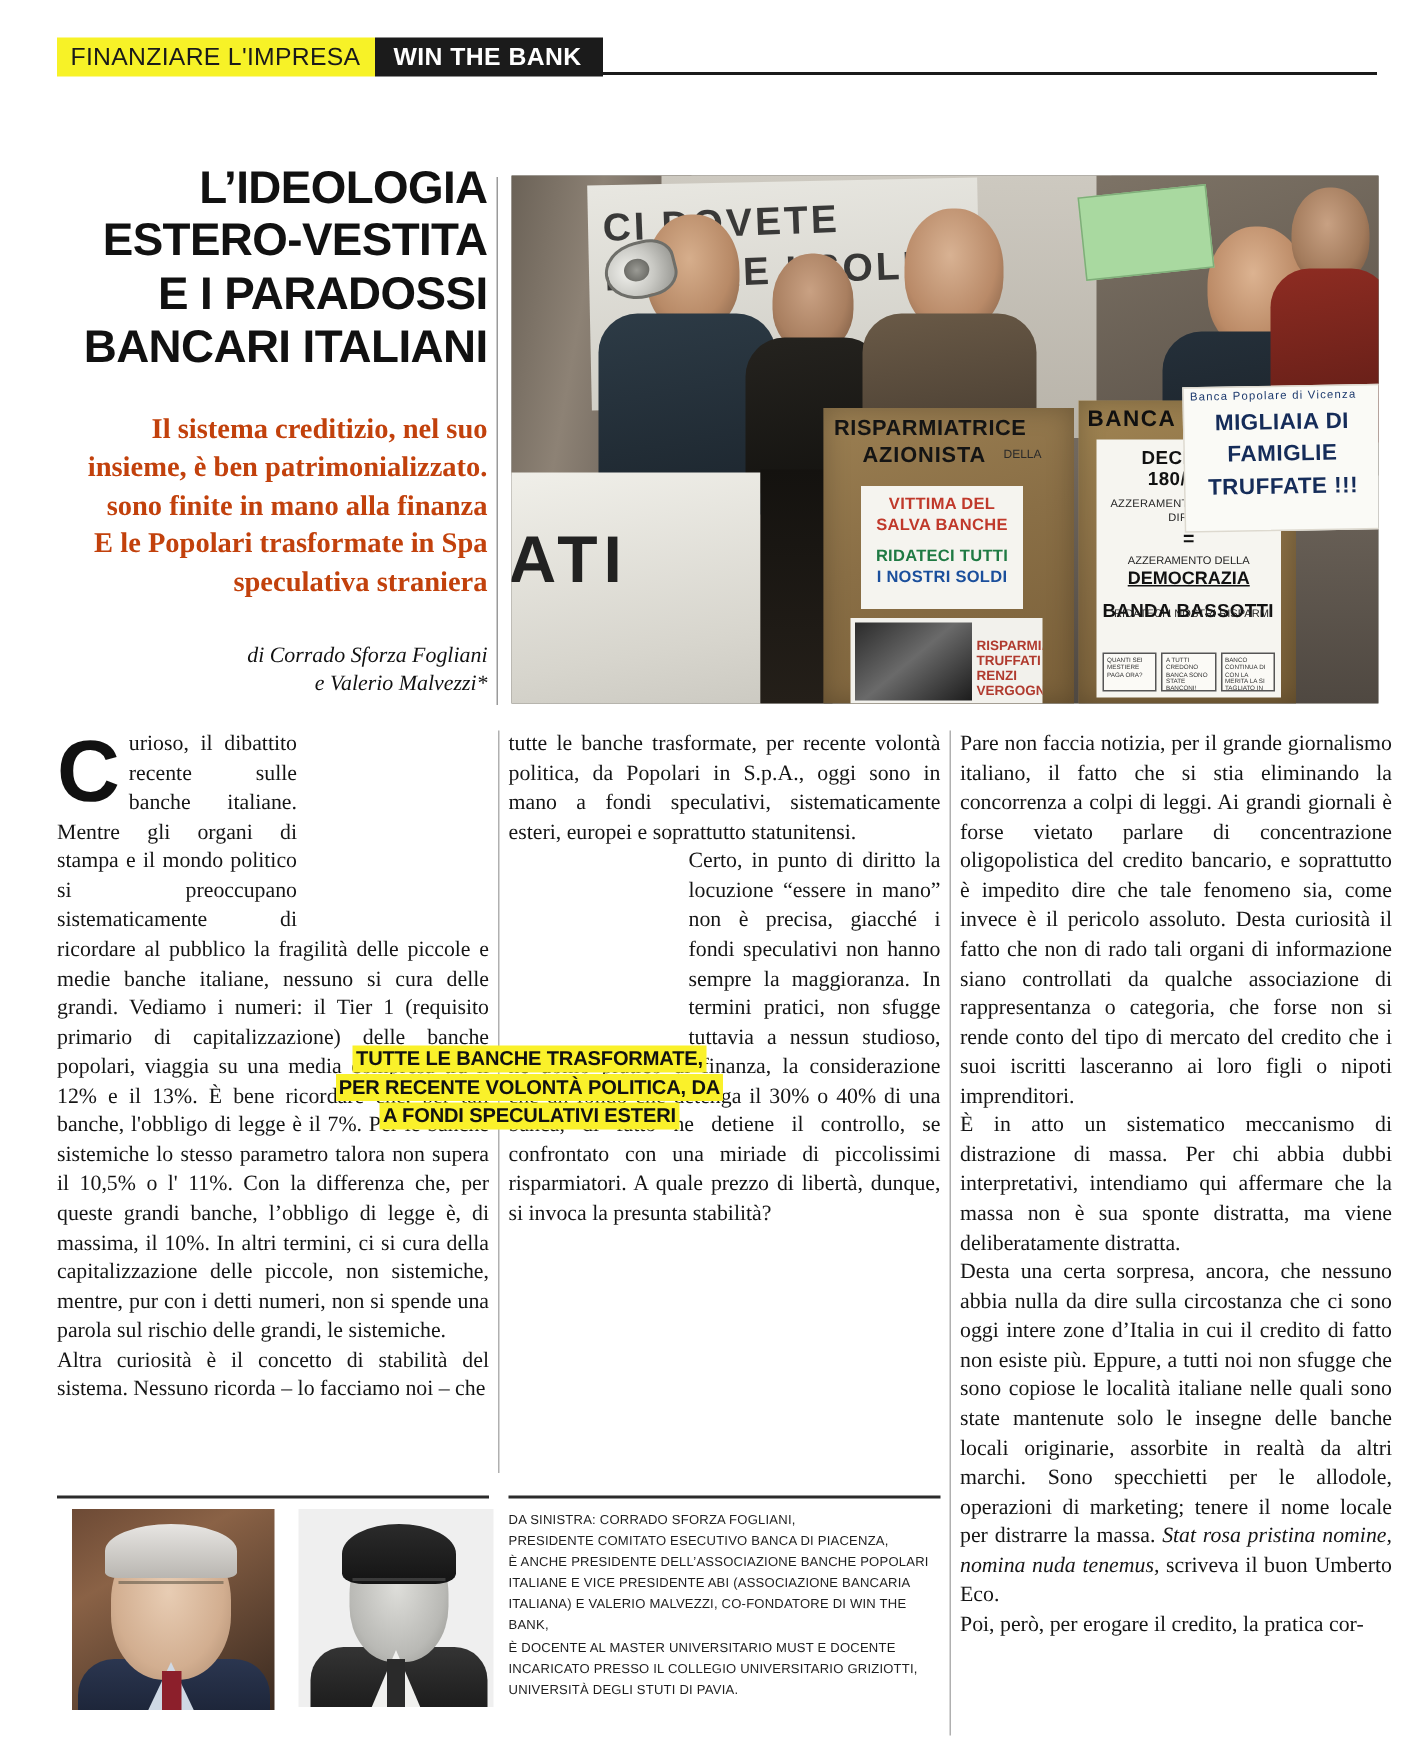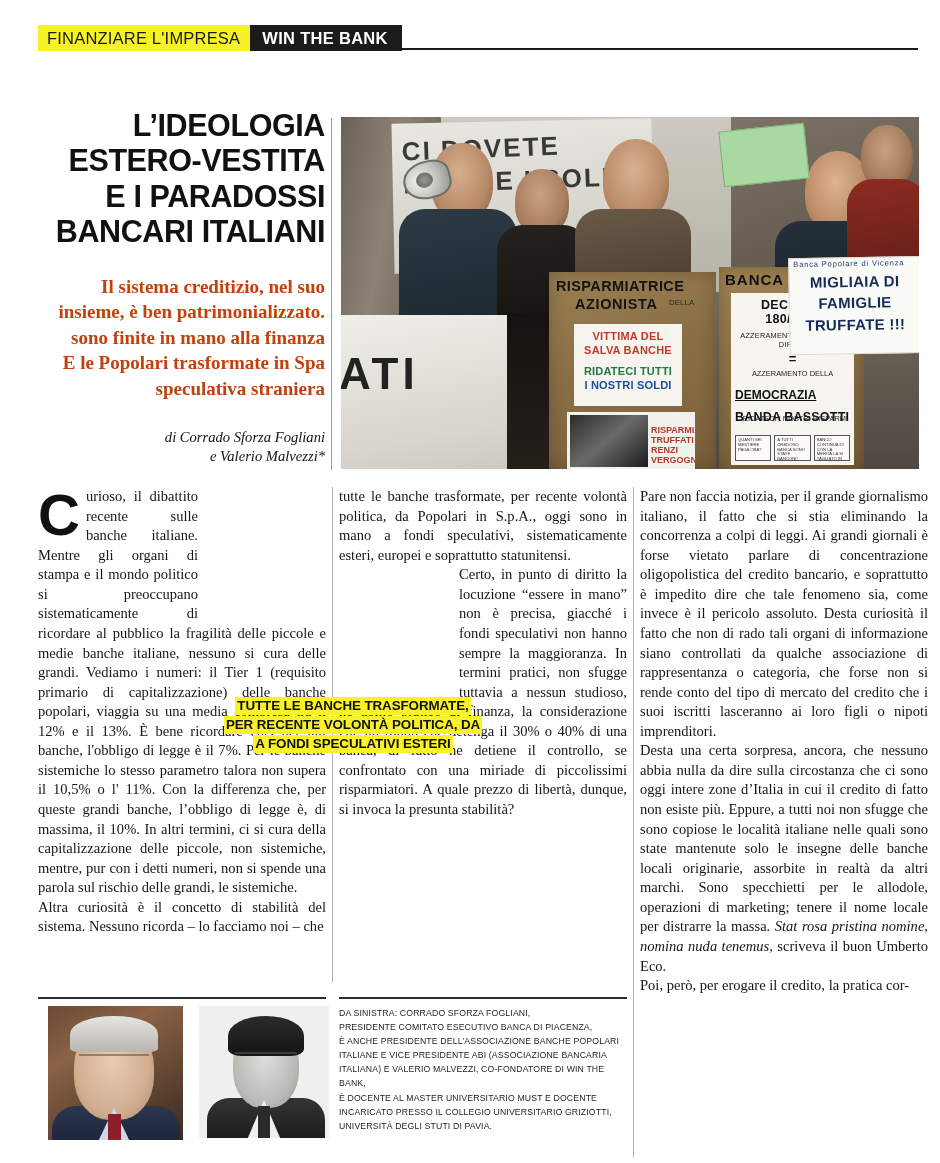--- a/index.html
+++ b/index.html
@@ -382,21 +382,22 @@
     font-size: 7.4px;
     color: #222;
     text-align: center;
     margin-top: 3px;
   }
   .pw2-l4 {
     font-family: "Liberation Sans", sans-serif;
     font-weight: bold;
     font-size: 12px;
     color: #111;
-    margin-top: 10px;
+    text-align: center;
+    margin-top: 0;
     text-decoration: underline;
   }
   .pw2-l5 {
     font-family: "Liberation Sans", sans-serif;
     font-weight: bold;
     font-size: 12.5px;
     color: #111;
     margin-top: 8px;
     letter-spacing: .2px;
   }
@@ -750,20 +751,21 @@
   <p class="cont">Altra curiosità è il concetto di stabilità del sistema. Nessuno ricorda – lo facciamo noi – che</p>
 </div>
 
 <div class="col" id="col2">
   <p>tutte le banche trasformate, per recente volontà politica, da Popolari in S.p.A., oggi sono in mano a fondi speculativi, sistematicamente esteri, europei e soprattutto statunitensi.</p>
   <p><span id="col2-wrap-shape"></span><span>Certo, in punto di diritto la locuzione “essere in mano” non è precisa, giacché i fondi speculativi non hanno sempre la maggioranza. In termini pratici, non sfugge tuttavia a nessun studioso, né uomo pratico di finanza, la considerazione che un fondo che detenga il 30% o 40% di una banca, di fatto ne detiene il controllo, se confrontato con una miriade di piccolissimi risparmiatori. A quale prezzo di libertà, dunque, si invoca la presunta stabilità?</span></p>
 </div>
 
 <div class="col" id="col3">
   <p>Pare non faccia notizia, per il grande giornalismo italiano, il fatto che si stia eliminando la concorrenza a colpi di leggi. Ai grandi giornali è forse vietato parlare di concentrazione oligopolistica del credito bancario, e soprattutto è impedito dire che tale fenomeno sia, come invece è il pericolo assoluto. Desta curiosità il fatto che non di rado tali organi di informazione siano controllati da qualche associazione di rappresentanza o categoria, che forse non si rende conto del tipo di mercato del credito che i suoi iscritti lasceranno ai loro figli o nipoti imprenditori.</p>
+  <p>È in atto un sistematico meccanismo di distrazione di massa. Per chi abbia dubbi interpretativi, intendiamo qui affermare che la massa non è sua sponte distratta, ma viene deliberatamente distratta.</p>
   <p><span>Desta una certa sorpresa, ancora, che nessuno abbia nulla da dire sulla circostanza che ci sono oggi intere zone d’Italia in cui il credito di fatto non esiste più. Eppure, a tutti noi non sfugge che sono copiose le località italiane nelle quali sono state mantenute solo le insegne delle banche locali originarie, assorbite in realtà da altri marchi. Sono specchietti per le allodole, operazioni di marketing; tenere il nome locale per distrarre la massa. </span><em>Stat rosa pristina nomine, nomina nuda tenemus,</em><span> scriveva il buon Umberto Eco.</span></p>
   <p>Poi, però, per erogare il credito, la pratica cor-</p>
 </div>
 
 <div id="pullquote">
   <div class="pq-row"><span class="pq-line">TUTTE LE BANCHE TRASFORMATE,</span></div>
   <div class="pq-row"><span class="pq-line">PER RECENTE VOLONTÀ POLITICA, DA</span></div>
   <div class="pq-row"><span class="pq-line">A FONDI SPECULATIVI ESTERI</span></div>
 </div>
 

